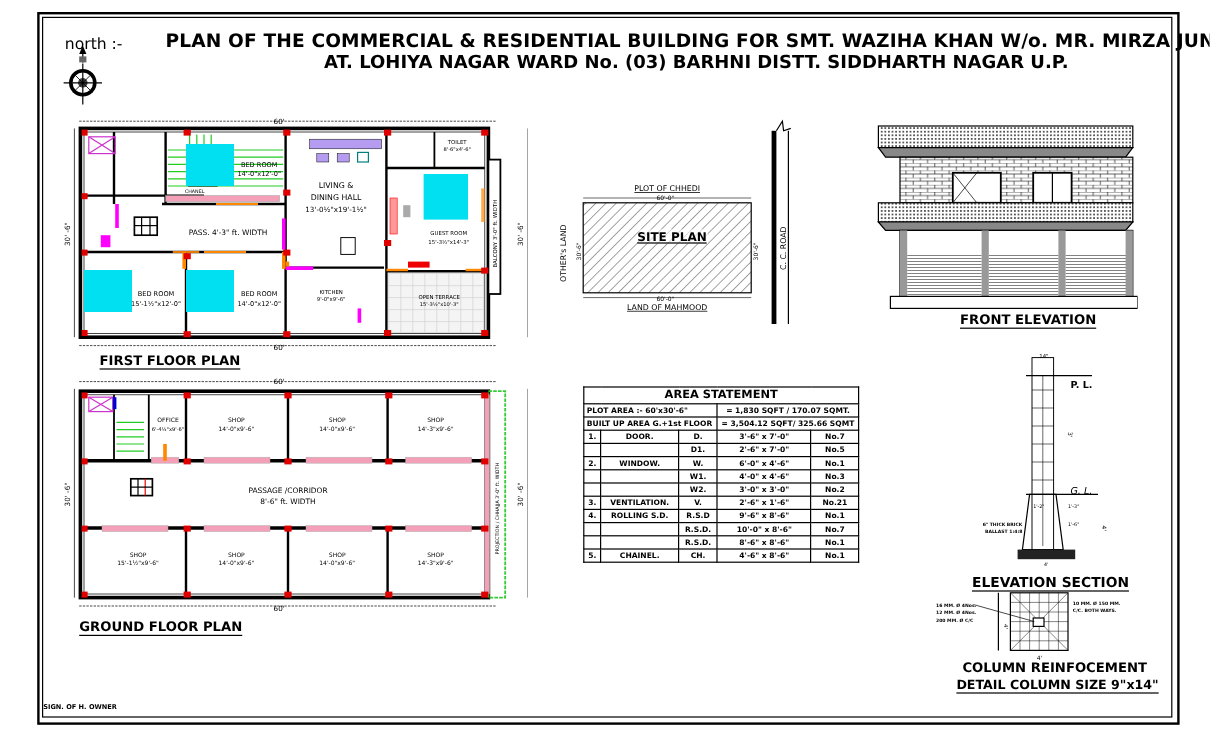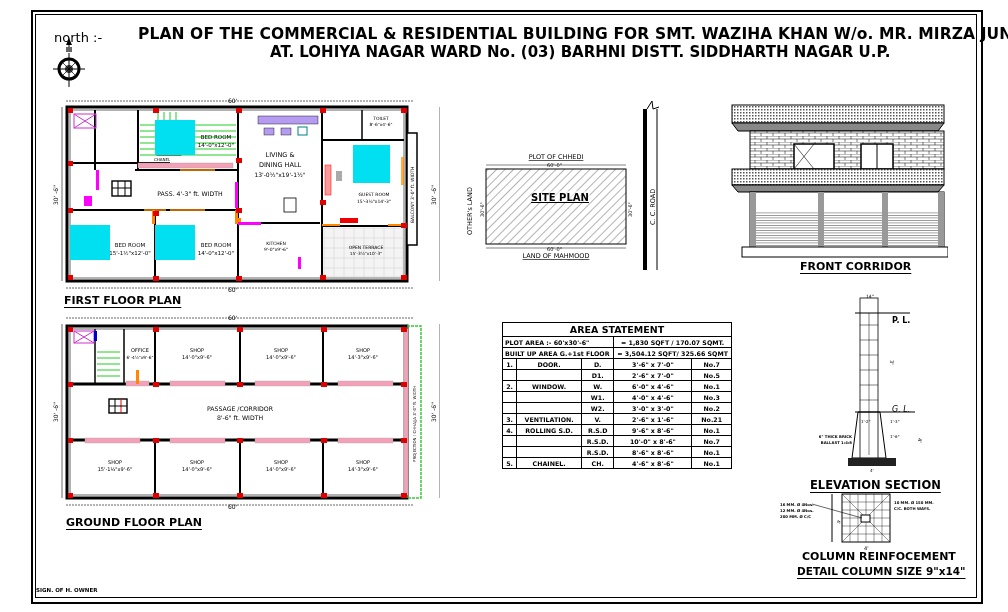--- a/index.html
+++ b/index.html
@@ -6,21 +6,21 @@
   body{width:1008px;height:612px;position:relative;overflow:hidden;font-family:"DejaVu Sans",sans-serif;color:#000;}
   .abs{position:absolute;}
   .frame-outer{left:31px;top:10px;width:948px;height:590px;border:2px solid #000;}
   .frame-inner{left:35px;top:14px;width:940px;height:582px;border:1px solid #000;}
   .title1{left:138px;top:25px;font-size:15.5px;font-weight:bold;letter-spacing:0.1px;white-space:nowrap;}
   .title2{left:270px;top:43px;font-size:15px;font-weight:bold;white-space:nowrap;}
   .north-label{left:54px;top:30px;font-size:13px;}
   .caption{font-weight:bold;font-size:11px;white-space:nowrap;text-decoration:underline;text-underline-offset:3px;}
   .sign{left:36px;top:587px;font-size:5.5px;font-weight:bold;}
   svg text{font-family:"DejaVu Sans",sans-serif;}
-  .tbl{left:486px;top:322px;width:230px;border-collapse:collapse;font-size:6.3px;font-weight:bold;margin-left:16px;}
+  .tbl{left:486px;top:322px;width:230px;border-collapse:collapse;font-size:6.3px;font-weight:bold;}
   .tbl td{border:1px solid #000;padding:0 2px;height:10px;text-align:center;white-space:nowrap;}
   .tbl .hdr{font-size:9.5px;height:13px;}
   .tbl .hdr2{font-size:9px;height:12px;font-weight:normal;letter-spacing:1.5px;}
   .tbl .left{text-align:left;}
 </style>
 </head>
 <body>
 
 <div class="abs frame-outer"></div>
 <div class="abs frame-inner"></div>
@@ -174,21 +174,21 @@
     <text x="236" y="150" font-size="4.5">KITCHEN</text>
     <text x="236" y="156" font-size="4.5">9'-0"x9'-6"</text>
     <text x="334" y="101" font-size="4.5">GUEST ROOM</text>
     <text x="334" y="108" font-size="4.5">15'-3½"x14'-3"</text>
     <text x="341" y="25" font-size="4.5">TOILET</text>
     <text x="341" y="31" font-size="4.3">8'-6"x4'-6"</text>
     <text x="326" y="154" font-size="4.5">OPEN TERRACE</text>
     <text x="326" y="160" font-size="4.3">15'-3½"x10'-3"</text>
   </g>
 </svg>
-<div class="abs caption" style="left:64px;top:294px">FIRST FLOOR PLAN</div>
+<div class="abs caption" style="left:83px;top:294px">FIRST FLOOR PLAN</div>
 
 <svg class="abs" style="left:40px;top:312px" width="400" height="200">
   <line x1="26" y1="6" x2="374" y2="6" stroke="#000" stroke-width="0.6" stroke-dasharray="2,1"></line>
   <text x="188" y="8" font-size="6">60'</text>
   <line x1="26" y1="193" x2="374" y2="193" stroke="#000" stroke-width="0.6" stroke-dasharray="2,1"></line>
   <text x="188" y="197" font-size="6">60'</text>
   <line x1="22" y1="12" x2="22" y2="186" stroke="#000" stroke-width="0.6"></line>
   <text x="0" y="0" font-size="6" transform="translate(18,110) rotate(-90)">30' -6"</text>
   <line x1="400" y1="12" x2="400" y2="186" stroke="#000" stroke-width="0.6"></line>
   <text x="0" y="0" font-size="6" transform="translate(396,110) rotate(-90)">30' -6"</text>
@@ -422,21 +422,21 @@
   <rect x="22" y="92" width="194" height="55" fill="#fff" stroke="#000"></rect>
   <rect x="28" y="112" width="62" height="35" fill="url(#shutter)"></rect>
   <rect x="96" y="112" width="58" height="35" fill="url(#shutter)"></rect>
   <rect x="160" y="112" width="52" height="35" fill="url(#shutter)"></rect>
   <rect x="22" y="92" width="6" height="55" fill="#999"></rect>
     <rect x="90" y="92" width="6" height="55" fill="#999"></rect>
   <rect x="154" y="92" width="6" height="55" fill="#999"></rect>
     <rect x="210" y="92" width="6" height="55" fill="#999"></rect>
   <rect x="14" y="147" width="206" height="10" fill="#fff" stroke="#000"></rect>
 </svg>
-<div class="abs caption" style="left:800px;top:260px">FRONT CORRIDOR</div>
+<div class="abs caption" style="left:800px;top:260px">FRONT ELEVATION</div>
 
 <svg class="abs" style="left:800px;top:290px" width="150" height="185">
   <line x1="55" y1="23" x2="110" y2="23" stroke="#000"></line>
   <line x1="55" y1="122" x2="115" y2="122" stroke="#000"></line>
   <rect x="60" y="8" width="18" height="165" fill="none" stroke="#000" stroke-width="0.8"></rect>
   <g stroke="#000" stroke-width="0.5">
     <line x1="60" y1="35" x2="78" y2="35"></line>
       <line x1="60" y1="50" x2="78" y2="50"></line>
       <line x1="60" y1="65" x2="78" y2="65"></line>
     <line x1="60" y1="80" x2="78" y2="80"></line>

